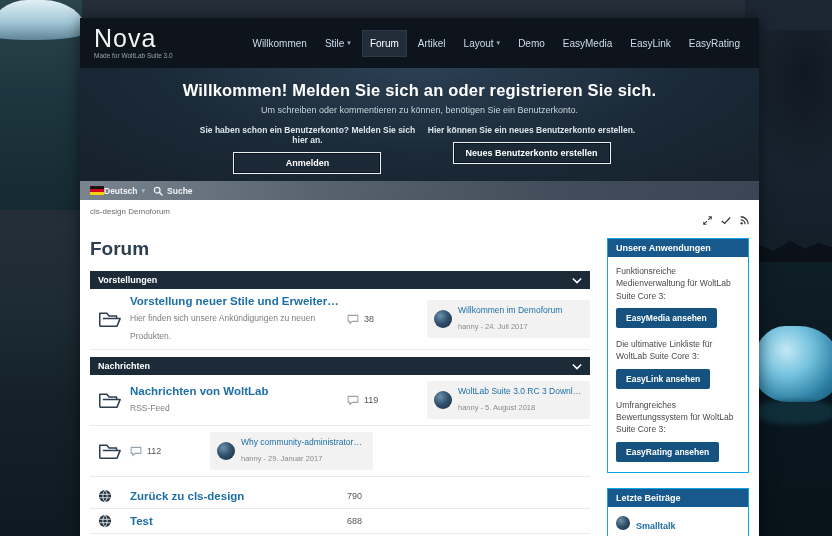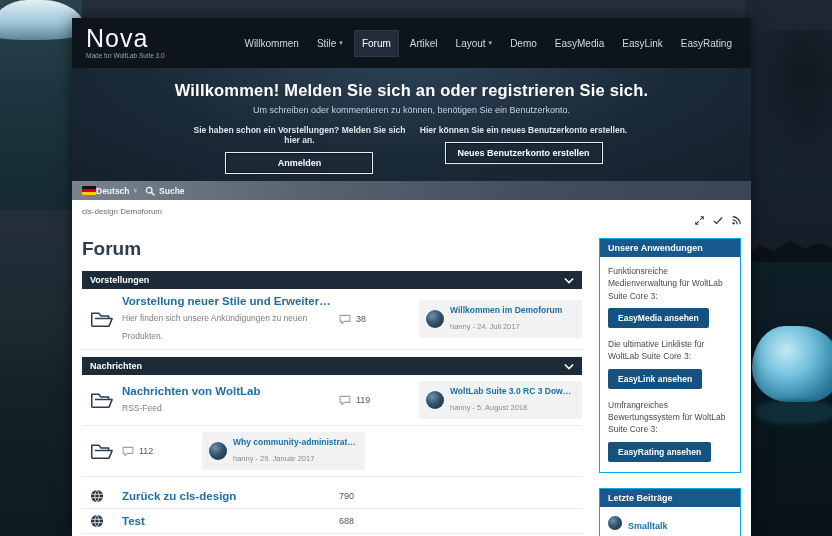--- a/index.html
+++ b/index.html
@@ -26,21 +26,21 @@
     clip-path:polygon(0 72%,14% 42%,30% 58%,50% 30%,68% 52%,84% 36%,100% 48%,100% 100%,0 100%); }
   .bg-water-right{ left:745px; top:262px; width:87px; height:274px;
     background:linear-gradient(to bottom,#0e1e27 0%,#0a171f 50%,#081219 100%); }
   .bg-berg-right { left:752px; top:326px; width:86px; height:76px;
     background:radial-gradient(circle at 40% 32%, #c4e8f4 0%, #74c2de 35%, #2f81a5 70%, #155070 100%);
     border-radius:50% 60% 45% 55% / 72% 55% 42% 58%; }
   .bg-refl-right { left:756px; top:400px; width:78px; height:24px; background:#15414f; opacity:.55;
     border-radius:40%; filter:blur(2px); }
 
   
-  .card { position:absolute; left:72px; top:18px; width:679px; height:518px;
+  .card { position:absolute; left:80px; top:18px; width:679px; height:518px;
     display:flex; flex-direction:column; box-shadow:0 0 14px rgba(0,0,0,.55); }
 
   
   .hd { height:50px; background:#0e141b; display:flex; align-items:center; padding:0 12px 0 14px; flex:none; }
   .logo-wrap { line-height:1; }
   .logo { font-size:25px; font-weight:300; letter-spacing:1px; color:#f3f5f7; }
   .tagline { font-size:6.5px; color:#97a2ab; margin-top:2px; }
   .nav { margin-left:auto; display:flex; align-items:center; gap:4px; }
   .nav-item { color:#c9dcec; font-size:10px; padding:7px 7px; cursor:pointer; white-space:nowrap; display:flex; align-items:center; gap:3px; }
   .nav-item.active { background:#222d39; border:1px solid #2e3945; color:#fff; }
@@ -89,21 +89,21 @@
   .ftitle { font-size:11.5px; font-weight:bold; color:#1d6fa5; text-decoration:none; display:block;
     white-space:nowrap; overflow:hidden; text-overflow:ellipsis; cursor:pointer; }
   .fsub { font-size:8.5px; color:#7d7d7d; margin-top:2px; }
   .fcount { width:80px; flex:none; display:flex; align-items:center; gap:5px; font-size:9px; color:#555; }
   .flast { width:163px; flex:none; background:#f2f2f2; border-radius:2px; padding:5px 7px;
     display:flex; align-items:center; gap:6px; min-height:30px; }
   .flast-spacer { width:163px; flex:none; }
   .avatar { width:18px; height:18px; border-radius:50%; flex:none;
     background:radial-gradient(circle at 35% 32%, #6d91ac 0%, #33536e 45%, #152636 100%); }
   .flast-info { min-width:0; }
-  .flast-title { font-size:8.5px; font-weight:bold; color:#1d6fa5; text-decoration:none; display:block;
+  .flast-title { font-size:8.5px; font-weight:normal; color:#1d6fa5; text-decoration:none; display:block;
     white-space:nowrap; overflow:hidden; text-overflow:ellipsis; cursor:pointer; }
   .flast-meta { font-size:7.5px; color:#8b8b8b; margin-top:2px; white-space:nowrap; }
   .frow.slim { padding:5px 0 5px 8px; }
 
   
   .sbox { border:1px solid #0ea5e9; margin-bottom:15px; }
   .sbox-hd { background:#17598c; color:#fff; font-size:9px; font-weight:bold; padding:4px 8px; }
   .sbox-bd { padding:8px; }
   .app-item { margin-bottom:10px; }
   .app-item:last-child { margin-bottom:2px; }
@@ -171,21 +171,21 @@
           <span>EasyRating</span>
         </span>
     </div>
   </div>
 
   <div class="hero">
     <div class="hero-title">Willkommen! Melden Sie sich an oder registrieren Sie sich.</div>
     <div class="hero-sub">Um schreiben oder kommentieren zu können, benötigen Sie ein Benutzerkonto.</div>
     <div class="hero-cols">
       <div class="hero-col">
-        <div class="hero-hint">Sie haben schon ein Vorstellungen? Melden Sie sich hier an.</div>
+        <div class="hero-hint">Sie haben schon ein Benutzerkonto? Melden Sie sich hier an.</div>
         <button class="hero-btn">Anmelden</button>
       </div>
       <div class="hero-col">
         <div class="hero-hint">Hier können Sie ein neues Benutzerkonto erstellen.</div>
         <button class="hero-btn">Neues Benutzerkonto erstellen</button>
       </div>
     </div>
   </div>
 
   <div class="tb">

